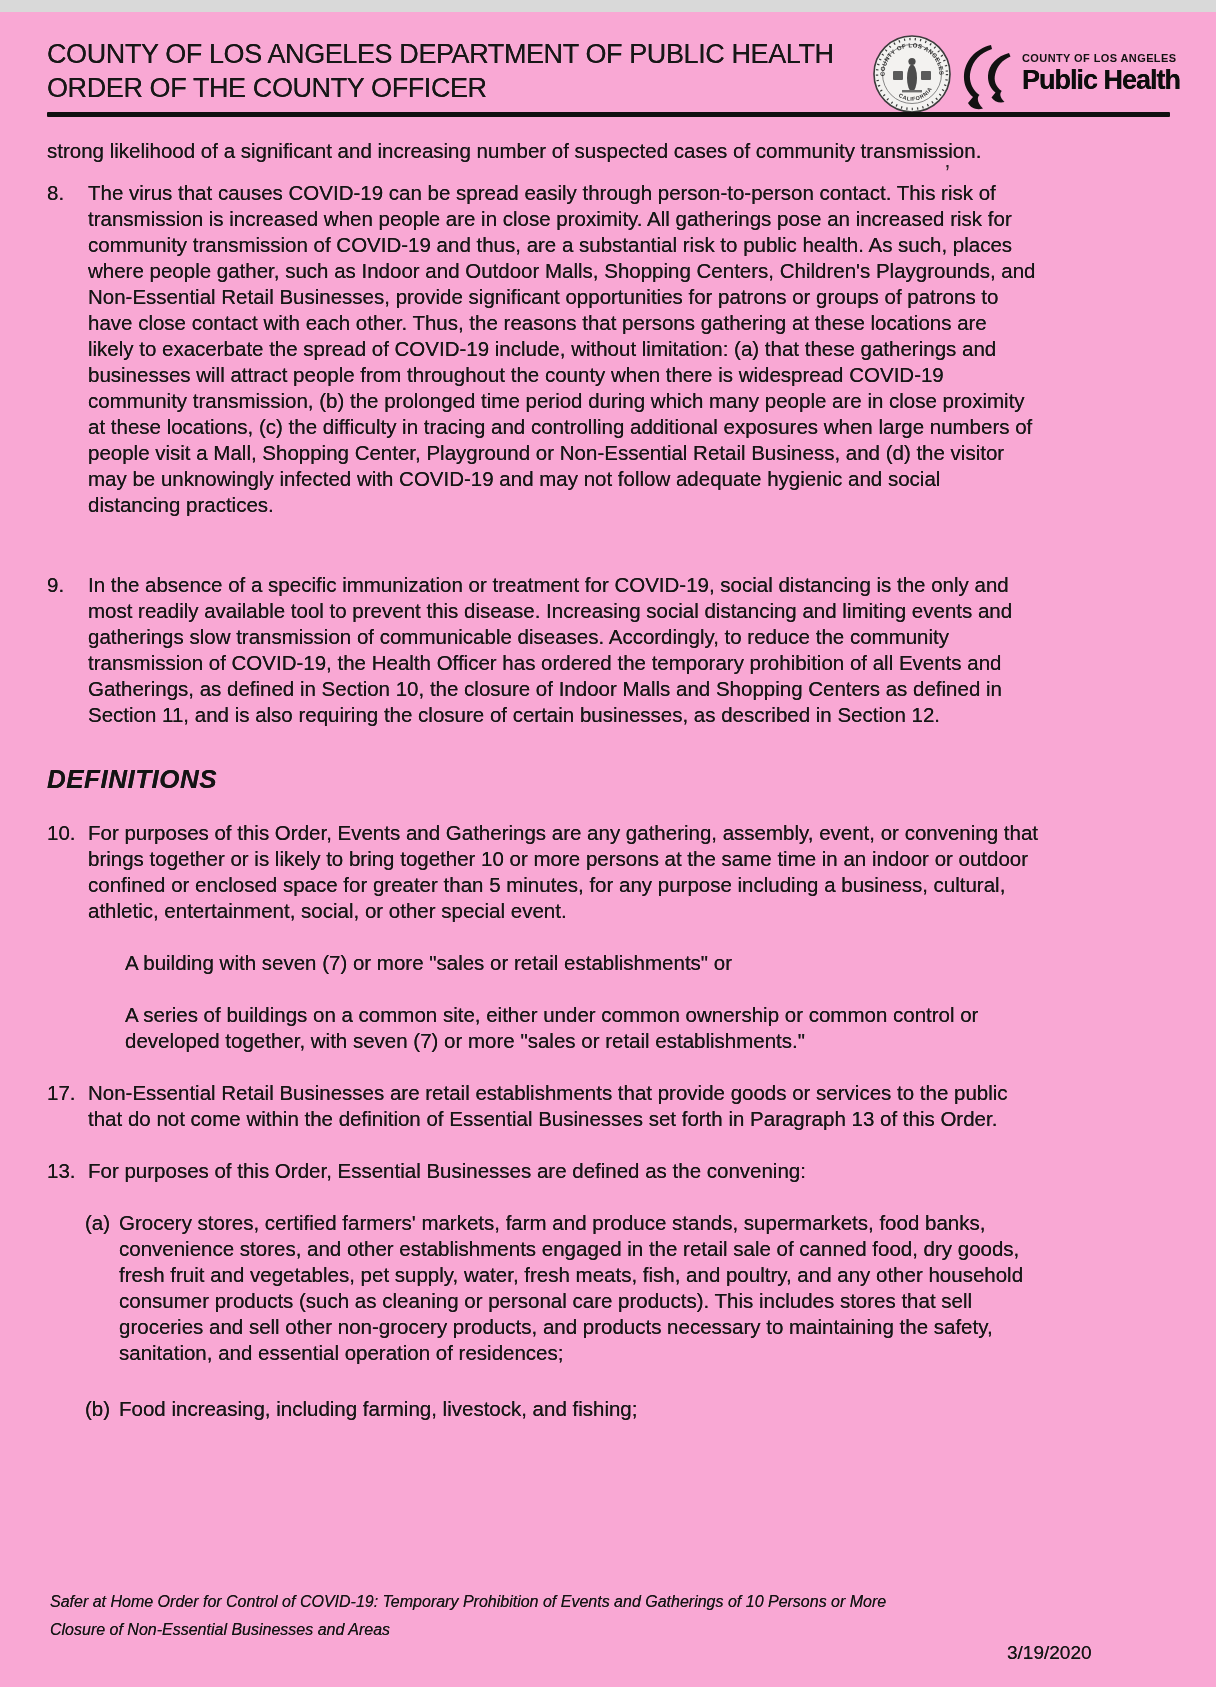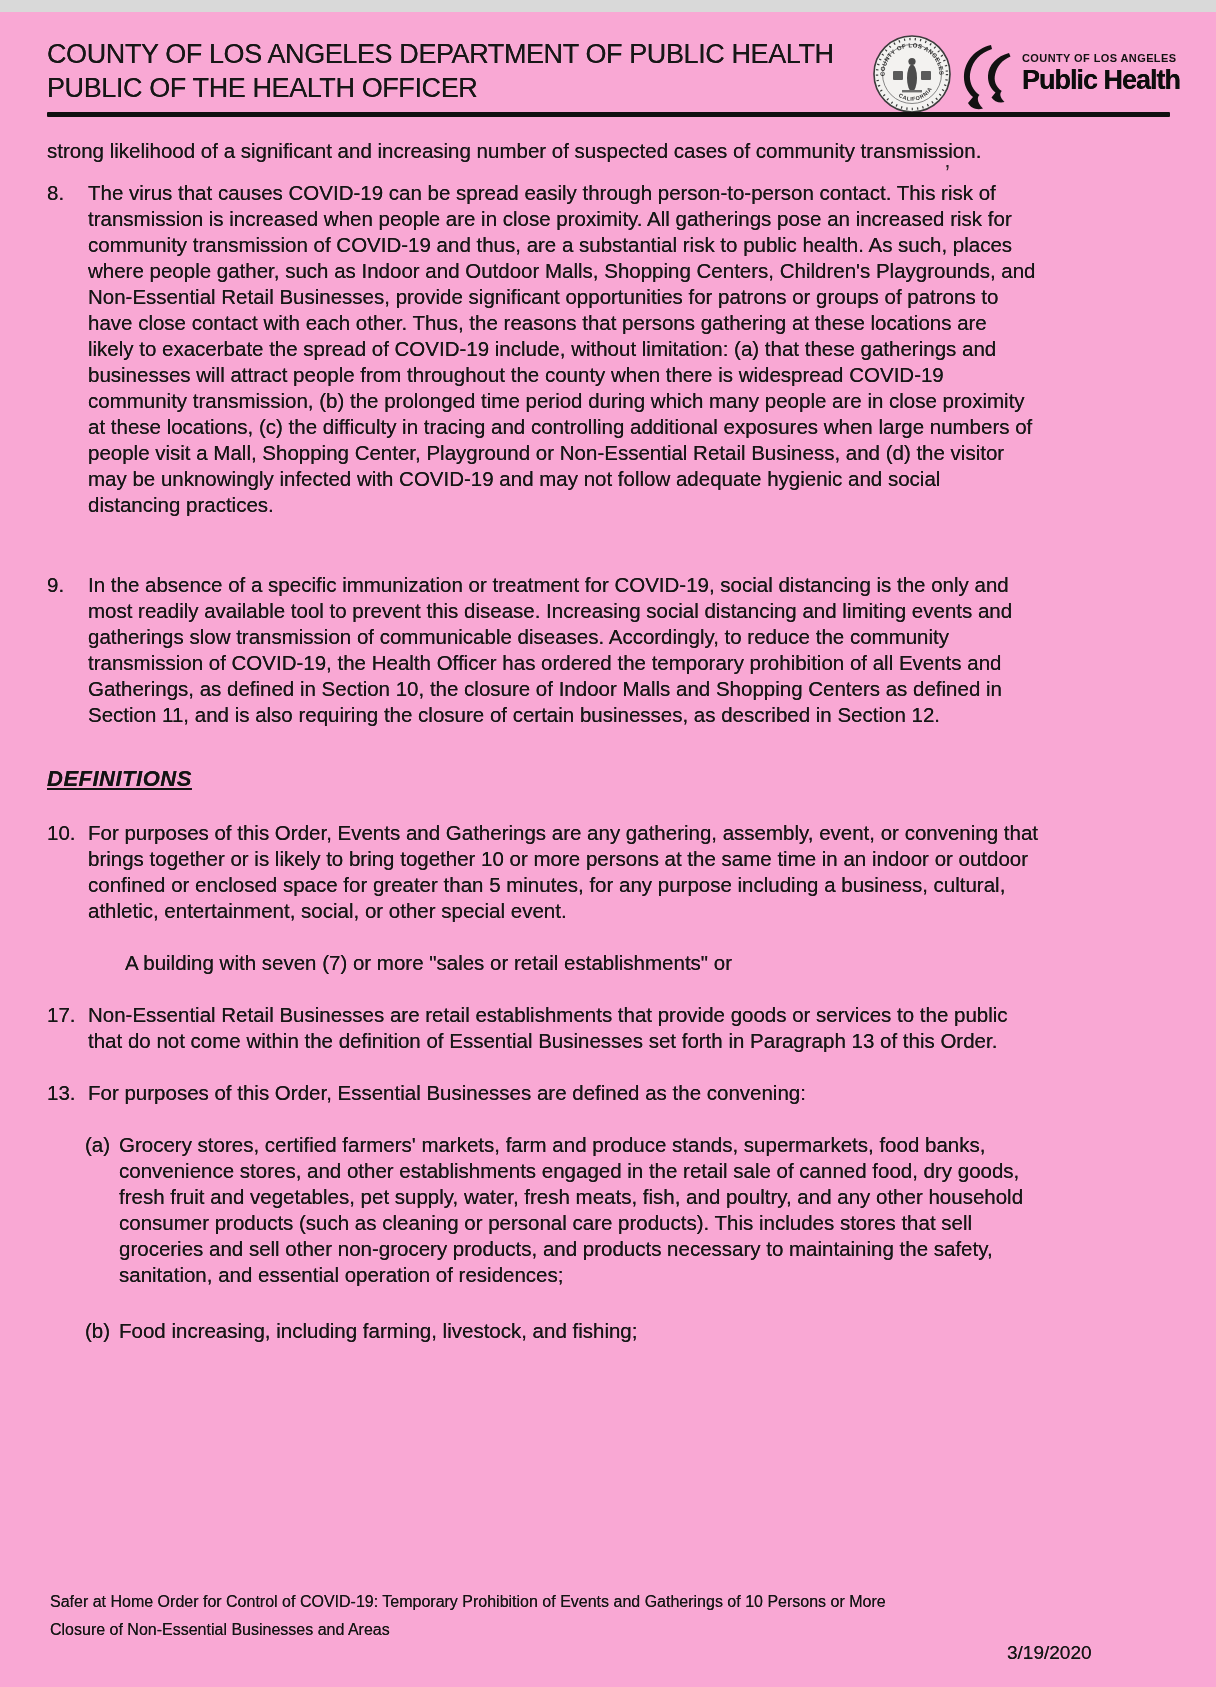--- a/index.html
+++ b/index.html
@@ -67,25 +67,24 @@
     text-shadow: 0 0 0.5px #2a2a2a;
   }
   .cont-para { margin: 0 0 16px 0; width: 952px; }
   .num-item { display: flex; margin: 0 0 26px 0; }
   .num-item .inum { flex: none; width: 41px; }
   .num-item .itext { flex: 1; max-width: 950px; }
   .mb-big { margin-bottom: 54px; }
   .mb-def { margin-bottom: 38px; }
   .defs-heading {
     margin: 0 0 28px 0;
-    font-size: 22px;
+    font-size: 26px;
     font-weight: 700;
     font-style: italic;
     letter-spacing: 0.5px;
-    text-decoration: underline;
     color: #141414;
   }
   .option-para {
     margin: 0 0 26px 78px;
     width: 908px;
   }
   .lettered { display: flex; margin: 0 0 30px 38px; }
   .lettered .lnum { flex: none; width: 34px; }
   .lettered .ltext { flex: 1; max-width: 916px; }
 
@@ -100,38 +99,39 @@
   
   .doc-footer {
     position: absolute;
     left: 50px;
     top: 1576px;
     width: 1000px;
     font-size: 16px;
     line-height: 28px;
     color: #141414;
     text-shadow: 0 0 0.4px #333;
+    font-style: italic;
   }
   .page-date {
     position: absolute;
     left: 1007px;
     top: 1630px;
     font-size: 19px;
     color: #141414;
     text-shadow: 0 0 0.4px #333;
   }
 </style>
 </head>
 <body>
 
 <div class="page">
 
   <div class="header-titles">
     <div>COUNTY OF LOS ANGELES DEPARTMENT OF PUBLIC HEALTH</div>
-    <div>PUBLIC OF THE HEALTH OFFICER</div>
+    <div>ORDER OF THE COUNTY OFFICER</div>
   </div>
 
   <div class="logos">
 
     <svg class="seal" width="80" height="80" viewBox="0 0 80 80" aria-hidden="true">
       <circle cx="40" cy="40" r="38" fill="#f3f2f0" stroke="#3c3c3c" stroke-width="1.6"></circle>
       <circle cx="40" cy="40" r="35" fill="none" stroke="#3c3c3c" stroke-width="2.4" stroke-dasharray="1.2,4.2"></circle>
       <circle cx="40" cy="40" r="29.5" fill="none" stroke="#6a6a6a" stroke-width="0.8"></circle>
       <defs>
         <path id="sealtop" d="M 13 46 A 27.5 27.5 0 1 1 67 46" fill="none"></path>
@@ -182,20 +182,21 @@
 
     <h2 class="defs-heading">DEFINITIONS</h2>
 
     <div class="num-item">
       <span class="inum">10.</span>
       <span class="itext">For purposes of this Order, Events and Gatherings are any gathering, assembly, event, or convening that brings together or is likely to bring together 10 or more persons at the same time in an indoor or outdoor confined or enclosed space for greater than 5 minutes, for any purpose including a business, cultural, athletic, entertainment, social, or other special event.</span>
     </div>
 
 
     <p class="option-para">A building with seven (7) or more "sales or retail establishments" or</p>
+    <p class="option-para">A series of buildings on a common site, either under common ownership or common control or developed together, with seven (7) or more "sales or retail establishments."</p>
 
     <div class="num-item">
       <span class="inum">17.</span>
       <span class="itext">Non-Essential Retail Businesses are retail establishments that provide goods or services to the public that do not come within the definition of Essential Businesses set forth in Paragraph 13 of this Order.</span>
     </div>
 
     <div class="num-item">
       <span class="inum">13.</span>
       <span class="itext">For purposes of this Order, Essential Businesses are defined as the convening:</span>
     </div>

